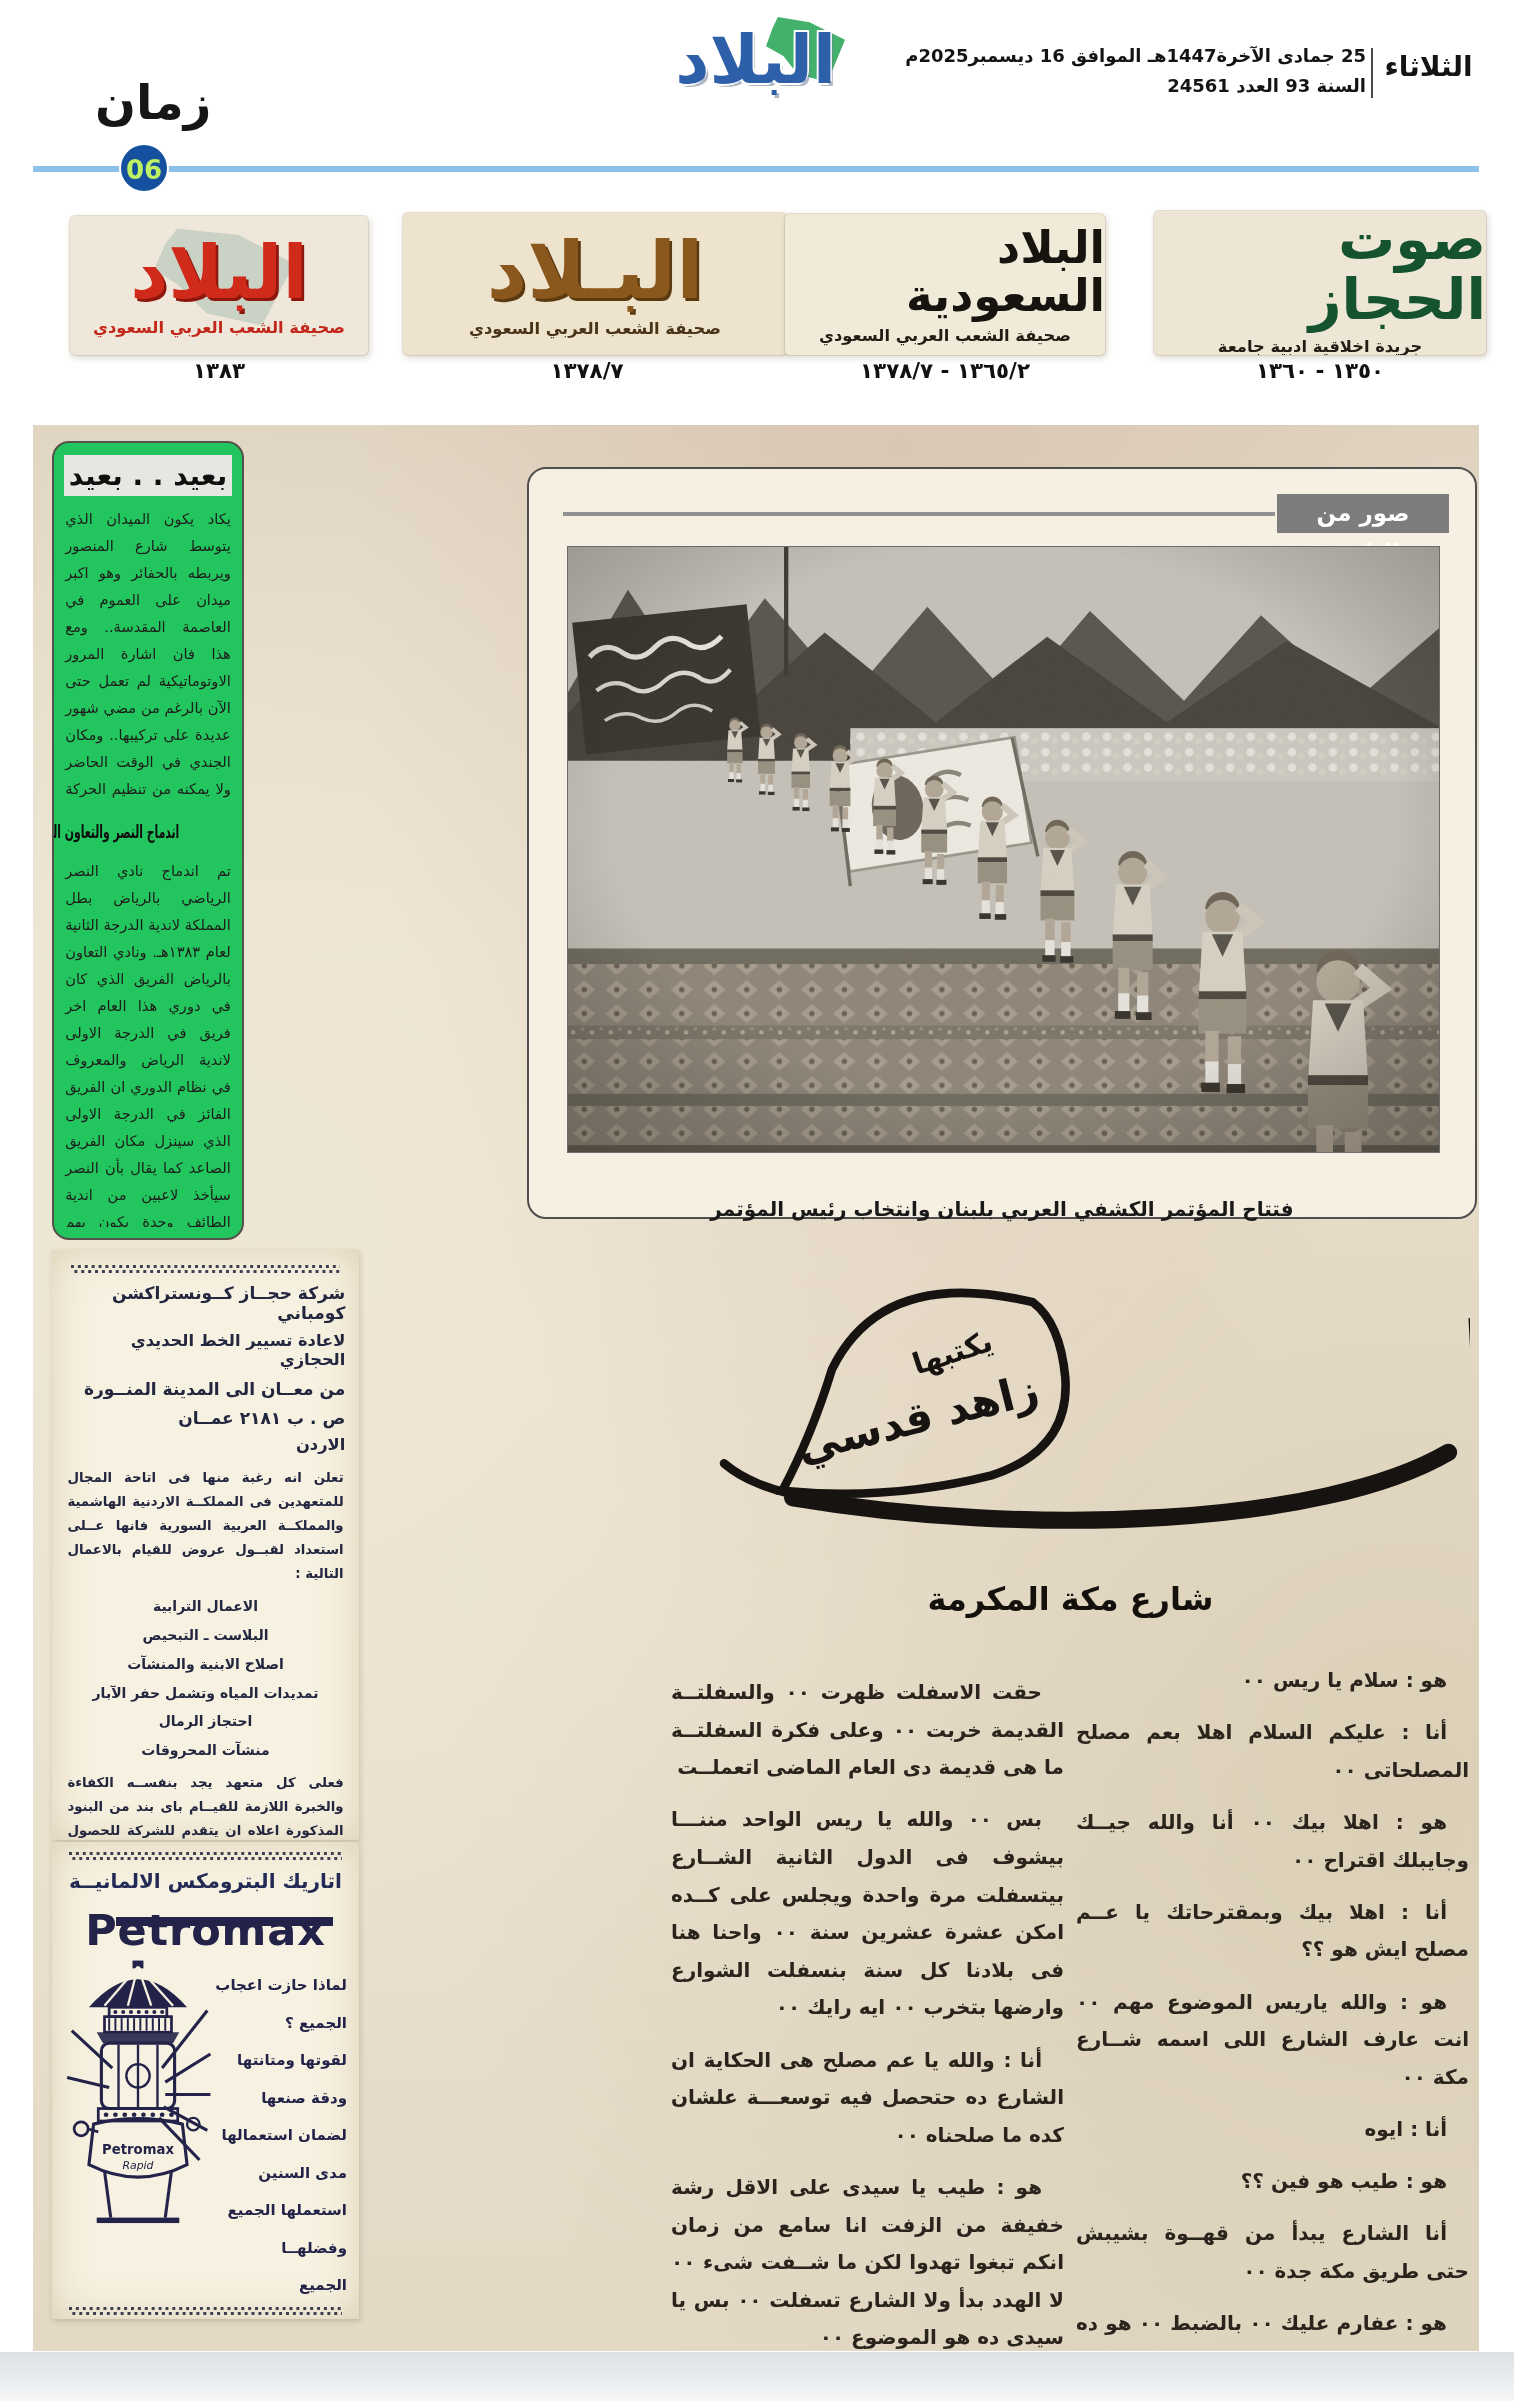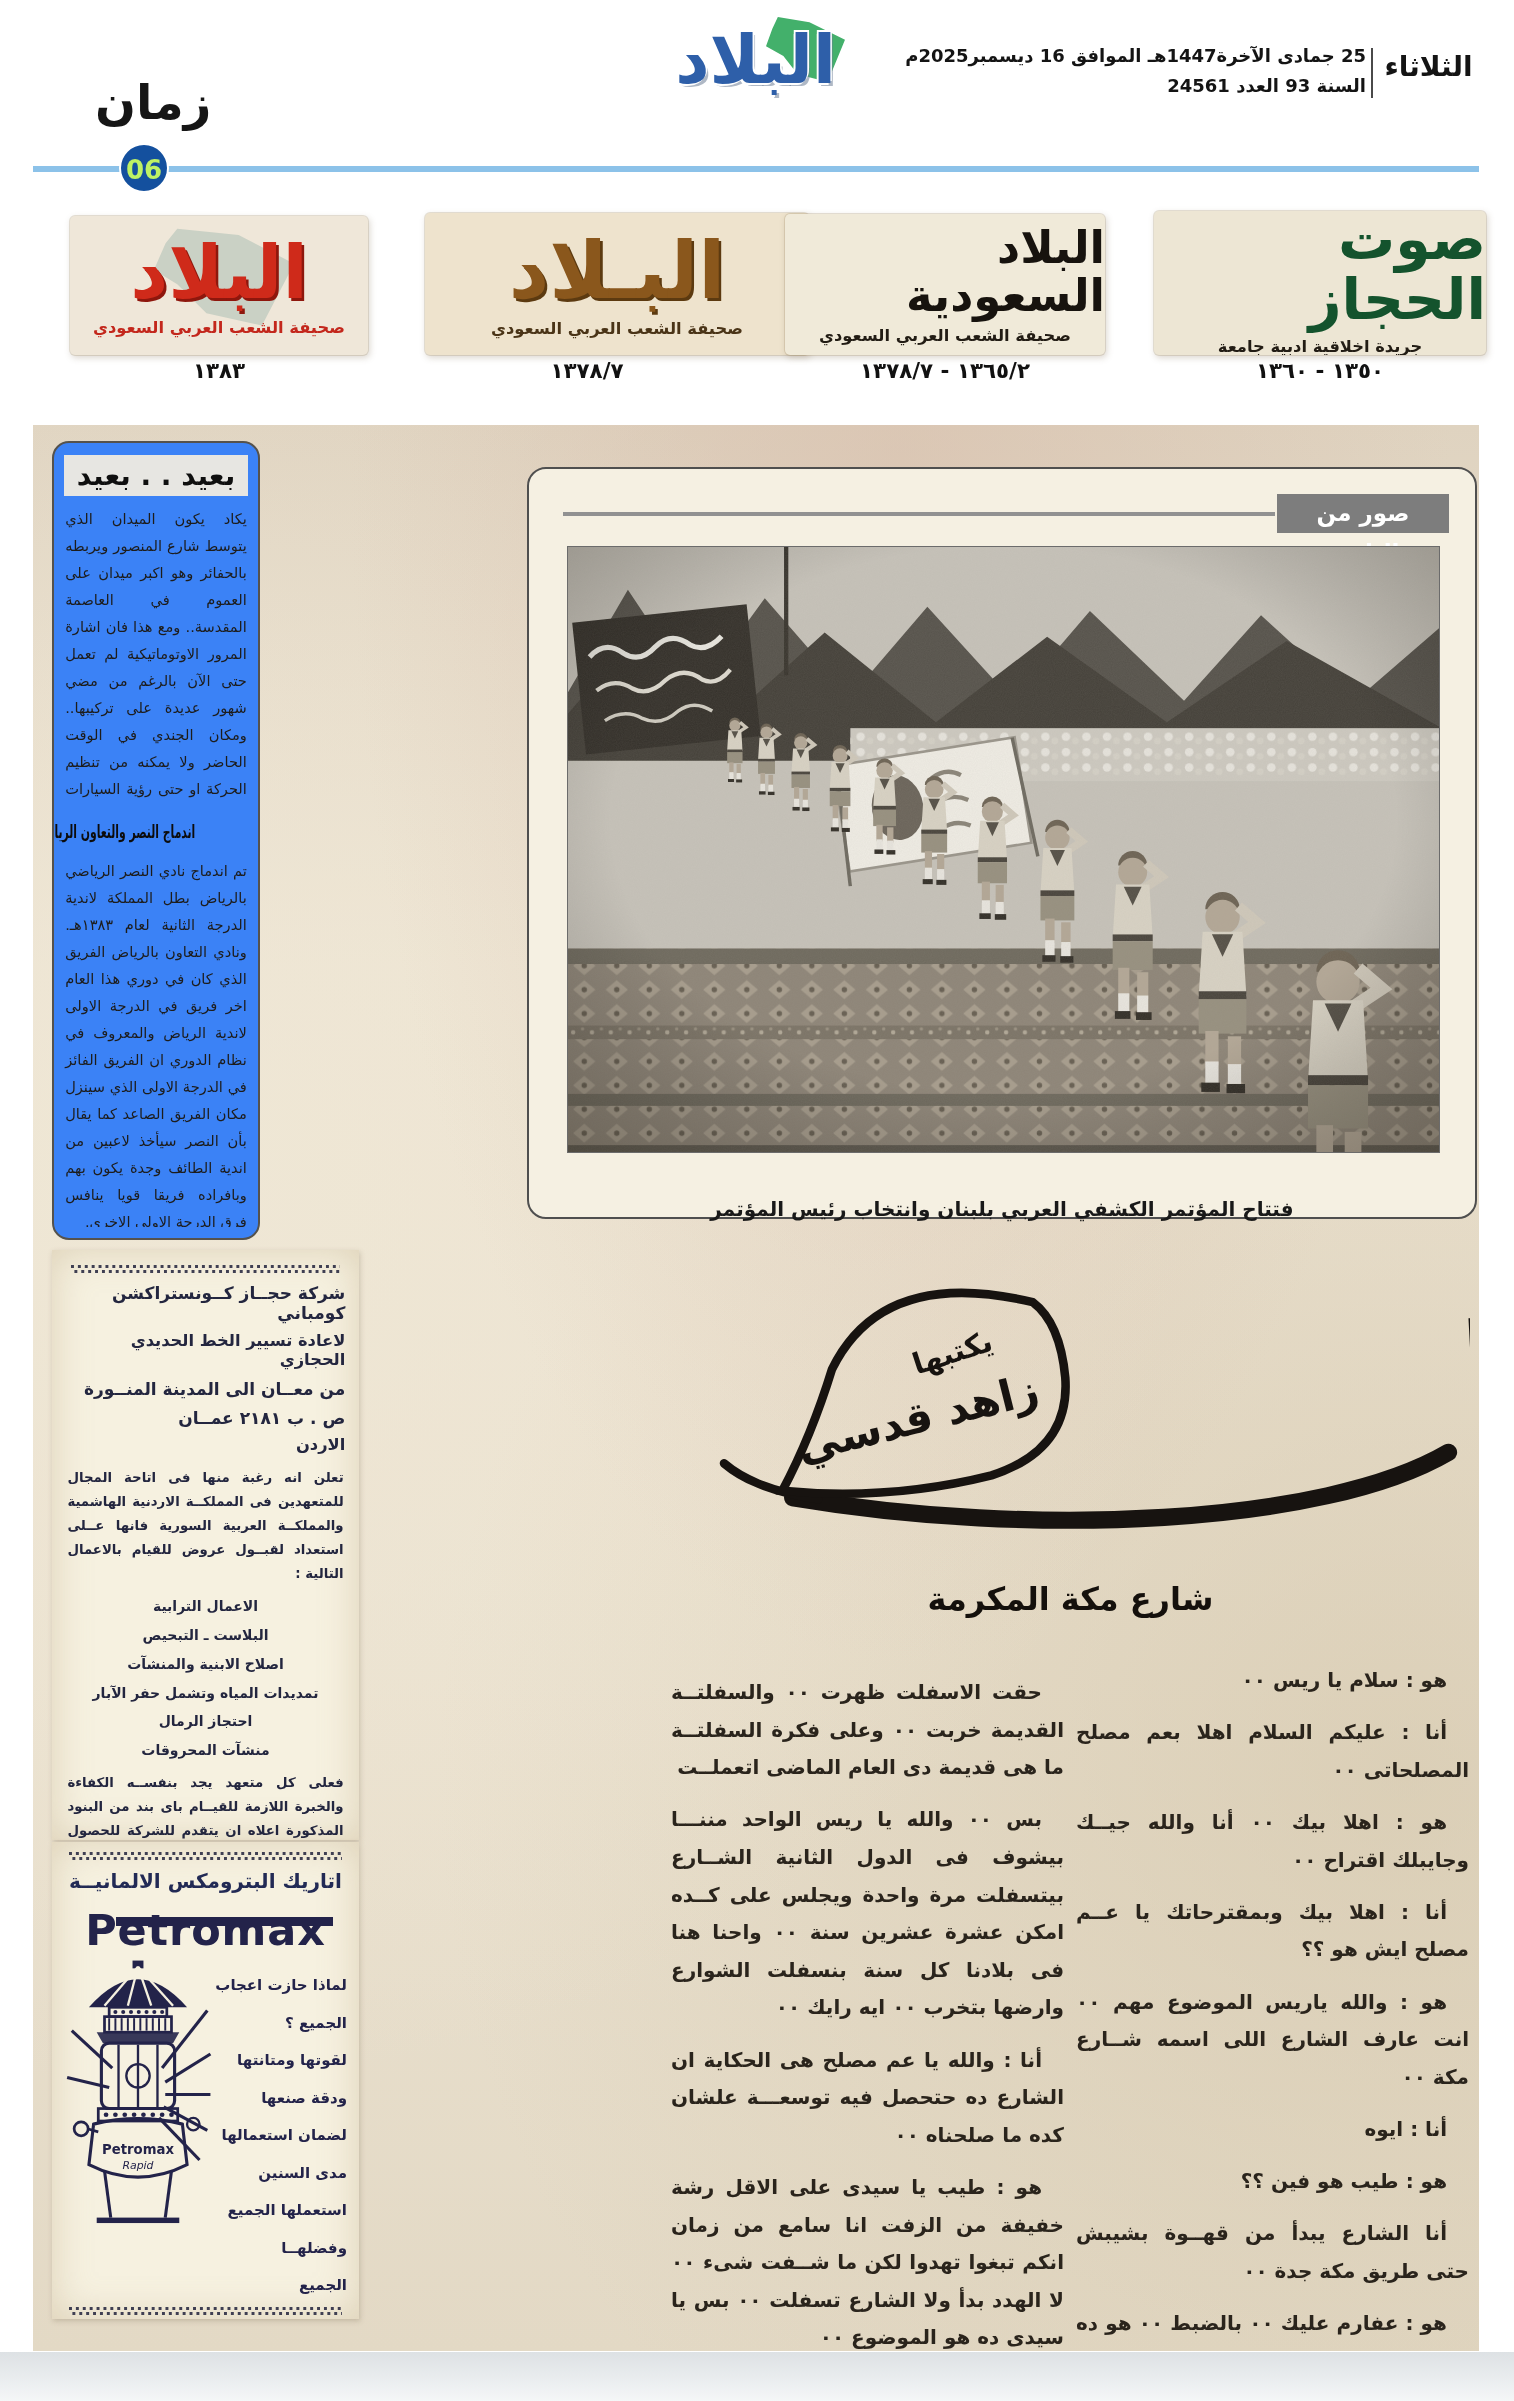--- a/index.html
+++ b/index.html
@@ -18,21 +18,21 @@
                text-shadow:-1.7px -1.7px 0 #fff, 1.7px -1.7px 0 #fff, -1.7px 1.7px 0 #fff, 2.6px 2.6px 0 rgba(110,125,150,.55); }
   .weekday { position:absolute; left:1379px; top:50px; width:101px; text-align:center; font-size:28px; font-weight:900; color:#141414; }
   .hdr-divider { position:absolute; left:1372px; top:48px; width:1.7px; height:50px; background:#4a4a4a; }
   .date-line { position:absolute; right:148px; top:45px; font-size:18px; font-weight:700; color:#141414; white-space:nowrap; }
   .issue-line { position:absolute; right:148px; top:75px; font-size:18px; font-weight:700; color:#141414; white-space:nowrap; }
 
   
   .tile { position:absolute; display:flex; flex-direction:column; align-items:center; justify-content:center; border-radius:5.1px;
           box-shadow:0 0 0 0.9px rgba(160,140,100,.25), 1.7px 2.6px 6.9px rgba(120,100,70,.25); overflow:hidden; }
   .t1 { left:71px;  top:216px; width:298px; height:139px; background:#efe7d9; }
-  .t2 { left:426px; top:213px; width:384px; height:142px; background:#eee3cd; }
+  .t2 { left:404px; top:213px; width:384px; height:142px; background:#eee3cd; }
   .t3 { left:786px; top:214px; width:320px; height:141px; background:#f0ead9; }
   .t4 { left:1155px;top:211px; width:332px; height:144px; background:#ede6d4; }
   .mast-map { position:absolute; left:81px; top:8.6px; width:146px; height:103px; background:#c3cdc1;
               clip-path:polygon(18% 4%, 60% 10%, 98% 38%, 76% 98%, 38% 86%, 18% 58%, 2% 44%, 10% 18%); opacity:.85; }
   .mast-title { position:relative; font-weight:900; line-height:1.05; }
   .t1 .mast-title { font-size:74px; color:#cf2a1a; text-shadow:2.6px 2.6px 0 #8e170d; }
   .t2 .mast-title { font-size:79px; color:#8a571c; text-shadow:2.6px 2.6px 0 #5c3a10; }
   .t3 .mast-title { font-size:45px; color:#17130e; }
   .t4 .mast-title { font-size:57px; color:#14532d; }
   .mast-sub { position:relative; margin-top:6.9px; font-size:16.3px; font-weight:700; }
@@ -47,22 +47,22 @@
   
   .paper { position:absolute; left:34px; top:425px; width:1446px; height:1926px;
            background:
              radial-gradient(ellipse at 60% 2%, rgba(214,186,168,.5), transparent 45%),
              radial-gradient(ellipse at 10% 40%, rgba(240,232,214,.8), transparent 55%),
              radial-gradient(ellipse at 95% 70%, rgba(205,190,160,.5), transparent 50%),
              linear-gradient(#dfd3c0, #ece3d2 28%, #eae1cf 65%, #e3d9c5); }
   .bottom-strip { position:absolute; left:0; top:2352px; width:1515px; height:50px; background:linear-gradient(#dde1e4,#f5f7f8); }
 
   
-  .left-box { position:absolute; left:53px; top:441px; width:208px; height:799px; border:2.6px solid #55524c; border-radius:17px;
-              background:#3b82f6; padding:10.3px 8.6px; overflow:hidden; }
+  .left-box { position:absolute; left:53px; top:441px; width:192px; height:799px; border:2.6px solid #55524c; border-radius:17px;
+              background:#22c55e; padding:10.3px 8.6px; overflow:hidden; }
   .a1-title { background:#e7e6e2; height:41px; line-height:41px; text-align:center; font-size:28px; font-weight:900; color:#0f0f0f; margin:1.7px 1.7px 10.3px; }
   .article-body { font-size:14.6px; line-height:1.85; text-align:justify; color:#1d1c1a; padding:0 2.6px; overflow:hidden; }
   .ab1 { height:298px; }
   .a2-title-wrap { height:38px; margin:8.6px 0 6.9px; text-align:center; overflow:visible; }
   .a2-title { display:inline-block; white-space:nowrap; font-size:18px; font-weight:900; color:#0c0c0c;
               transform:scaleX(.6); transform-origin:center; line-height:38px; }
   .ab2 { height:369px; }
 
   
   .photo-panel { position:absolute; left:528px; top:467px; width:950px; height:752px; border:2.6px solid #4f4f4f; border-radius:19px; background:#f5f0e2; }

